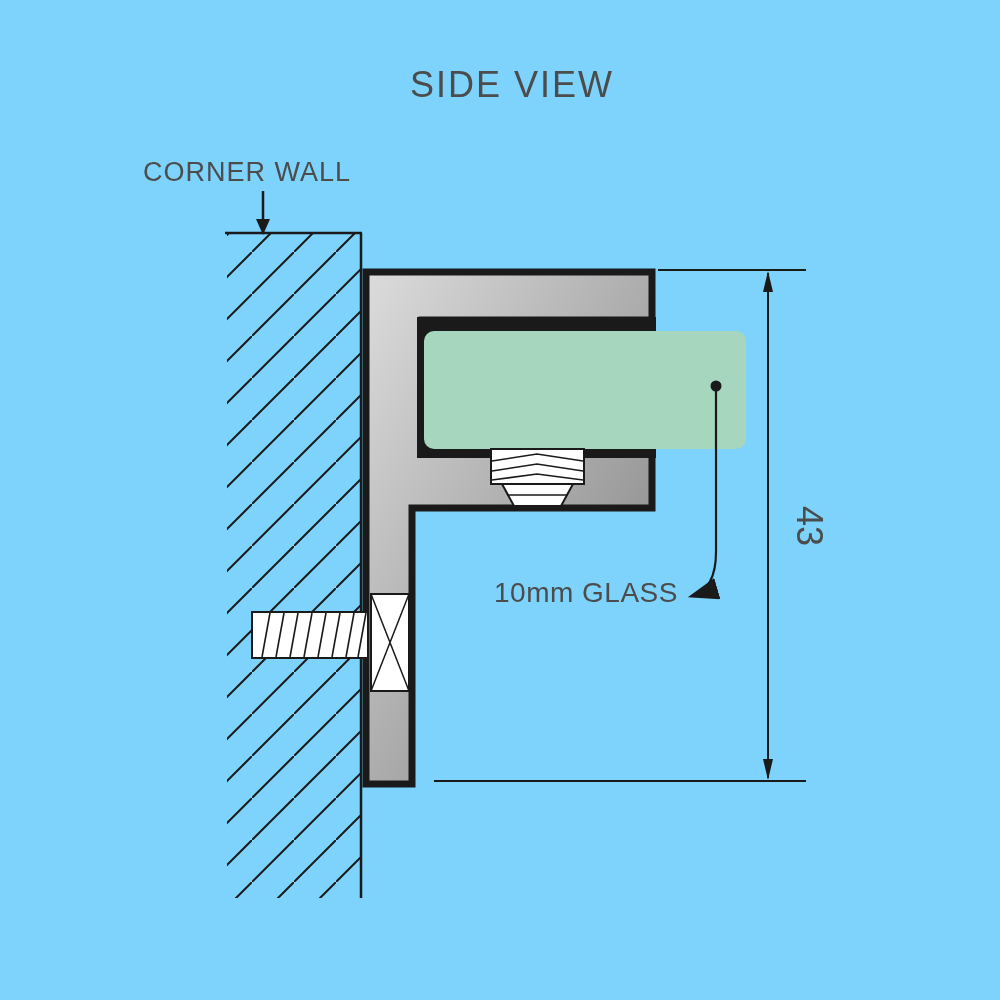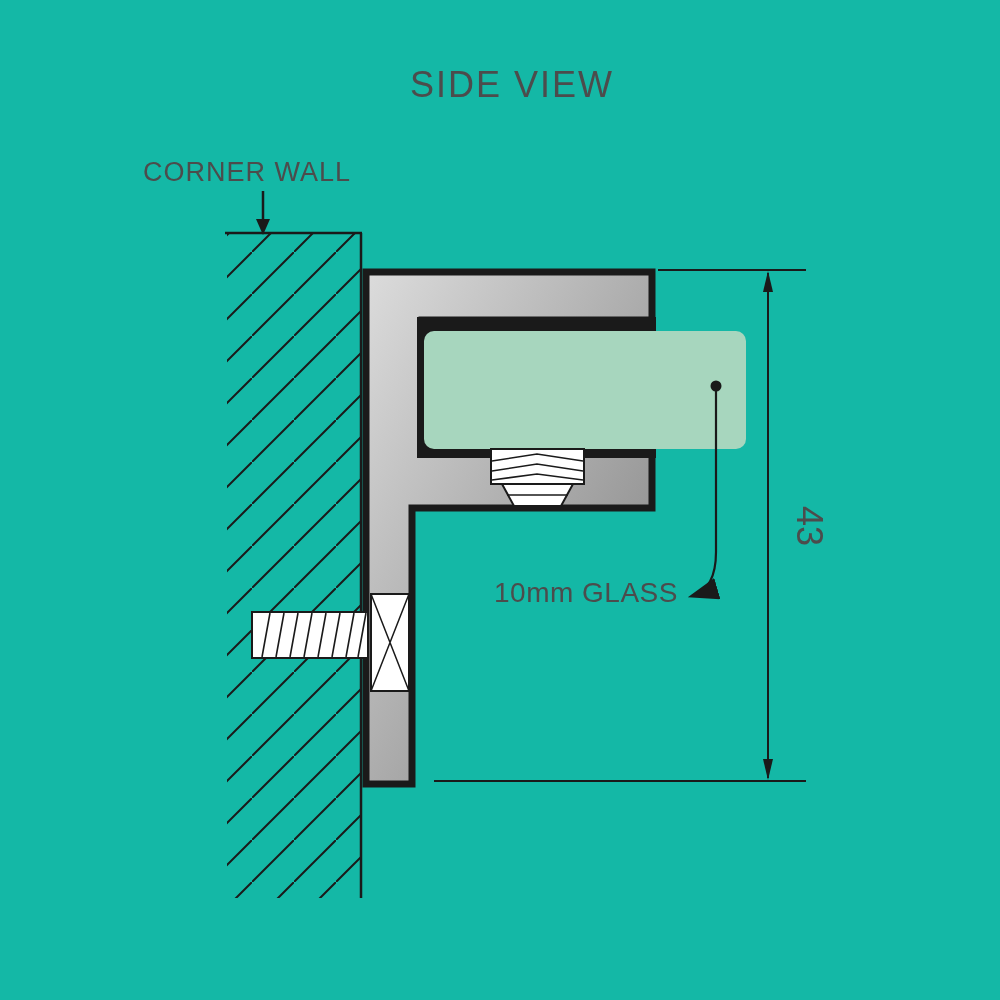--- a/index.html
+++ b/index.html
@@ -4,21 +4,21 @@
 <style>
   html, body {
     margin: 0;
     padding: 0;
     background: #ffffff;
   }
   .canvas {
     position: relative;
     width: 1000px;
     height: 1000px;
-    background: #14b8a6;
+    background: #7dd3fc;
     font-family: "Liberation Sans", sans-serif;
     overflow: hidden;
   }
   svg { display: block; }
   .t-title { font-size: 36px; letter-spacing: 2px; }
   .t-label { font-size: 27px; letter-spacing: 1px; }
   .t-glass { font-size: 28px; letter-spacing: 0.5px; }
   .t-dim   { font-size: 36px; }
 </style>
 </head>

